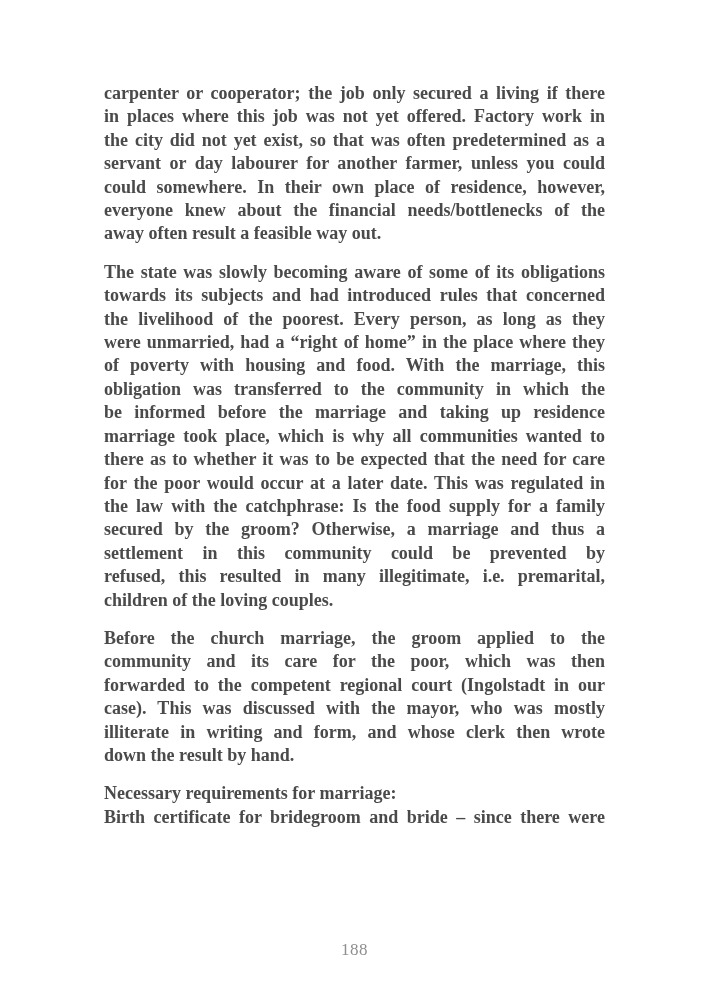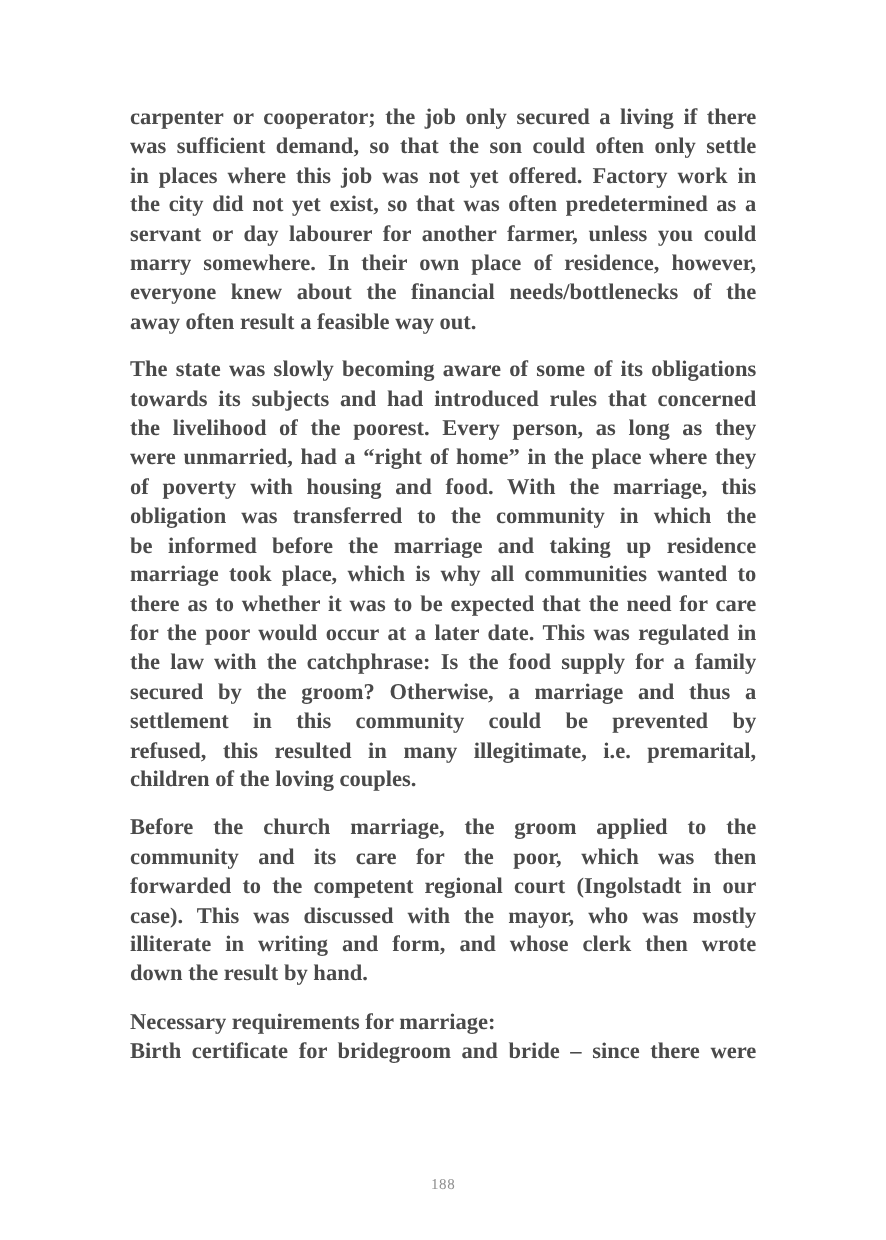--- a/index.html
+++ b/index.html
@@ -39,37 +39,36 @@
     text-align: justify;
     text-align-last: justify;
     -moz-text-align-last: justify;
   }
   .page-number {
     position: absolute;
     left: 0;
     top: 940px;
     width: 709px;
     text-align: center;
-    font-size: 12px;
+    font-size: 17px;
     color: #8e8e8e;
     letter-spacing: 0.5px;
   }
 </style>
 </head>
 <body>
 
 <div class="page">
   <div class="text-block" id="text-block">
       <div class="paragraph">
         <div class="line justified">carpenter or cooperator; the job only secured a living if there</div>
-        <div class="line justified">was sufficient demand, so that the son could often only settle</div>
         <div class="line justified">in places where this job was not yet offered. Factory work in</div>
         <div class="line justified">the city did not yet exist, so that was often predetermined as a</div>
         <div class="line justified">servant or day labourer for another farmer, unless you could</div>
-        <div class="line justified">marry somewhere. In their own place of residence, however,</div>
+        <div class="line justified">could somewhere. In their own place of residence, however,</div>
         <div class="line justified">everyone knew about the financial needs/bottlenecks of the</div>
         <div class="line">away often result a feasible way out.</div>
       </div>
       <div class="paragraph">
         <div class="line justified">The state was slowly becoming aware of some of its obligations</div>
         <div class="line justified">towards its subjects and had introduced rules that concerned</div>
         <div class="line justified">the livelihood of the poorest. Every person, as long as they</div>
         <div class="line justified">were unmarried, had a “right of home” in the place where they</div>
         <div class="line justified">of poverty with housing and food. With the marriage, this</div>
         <div class="line justified">obligation was transferred to the community in which the</div>

